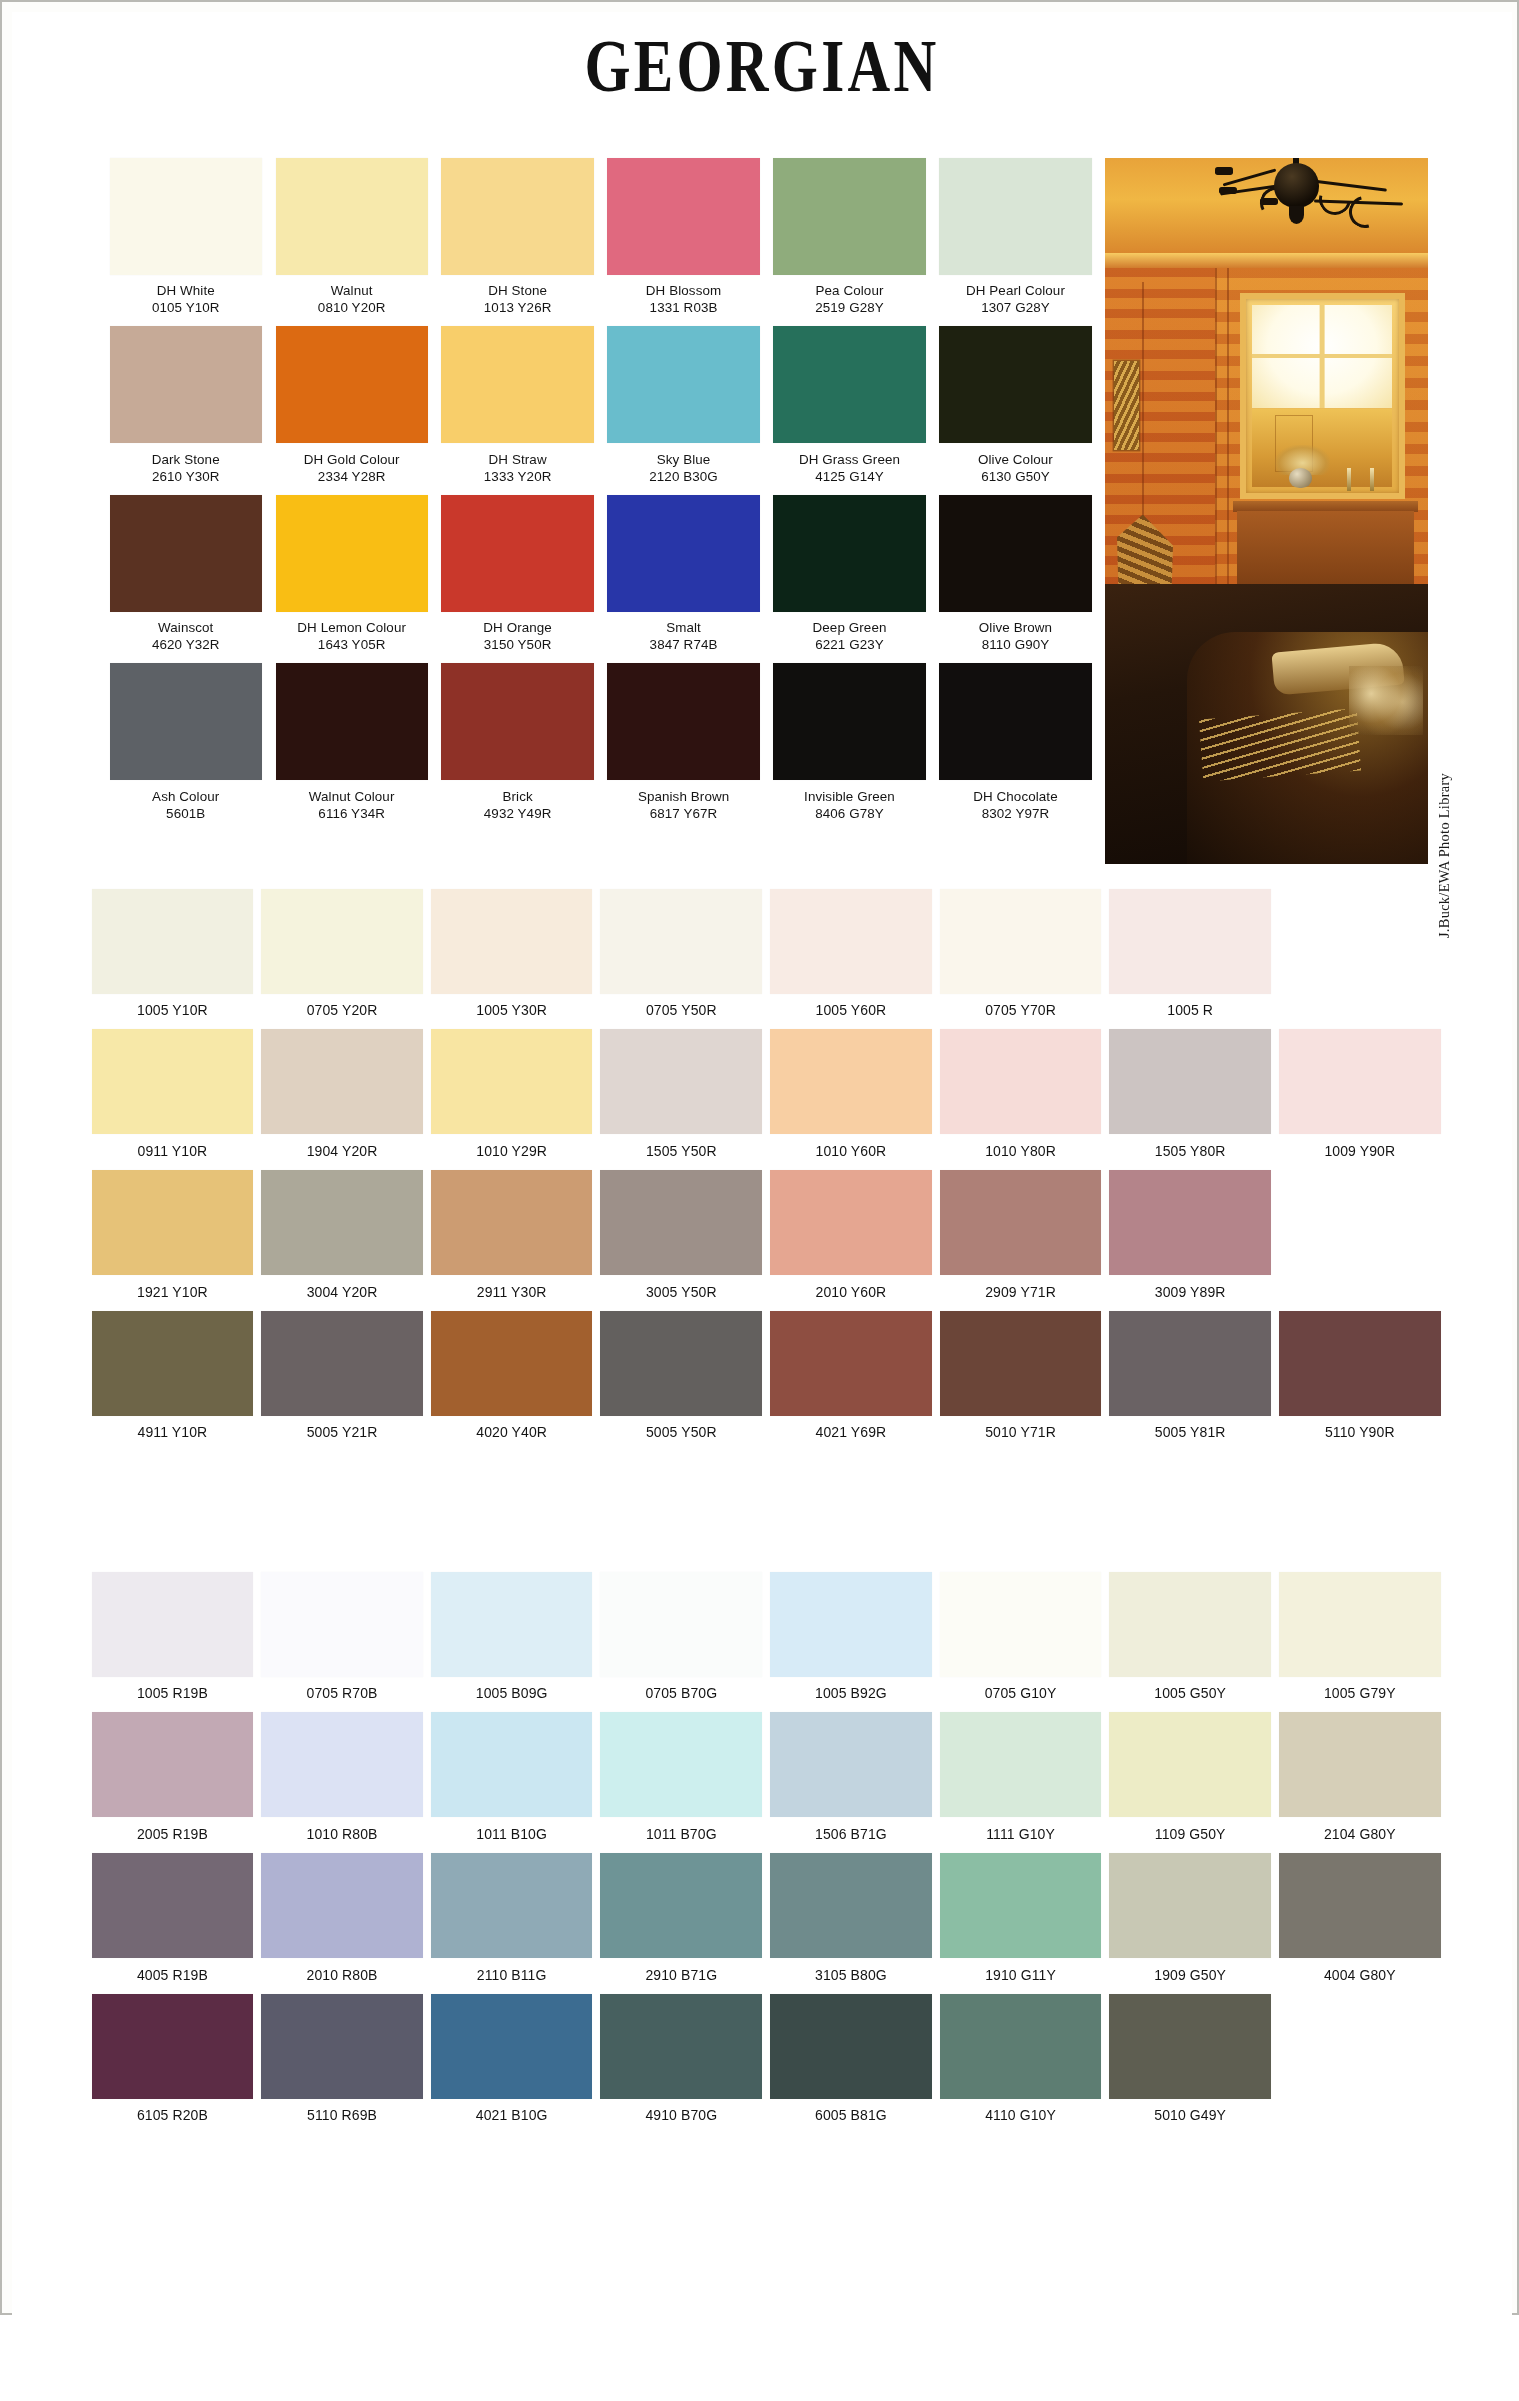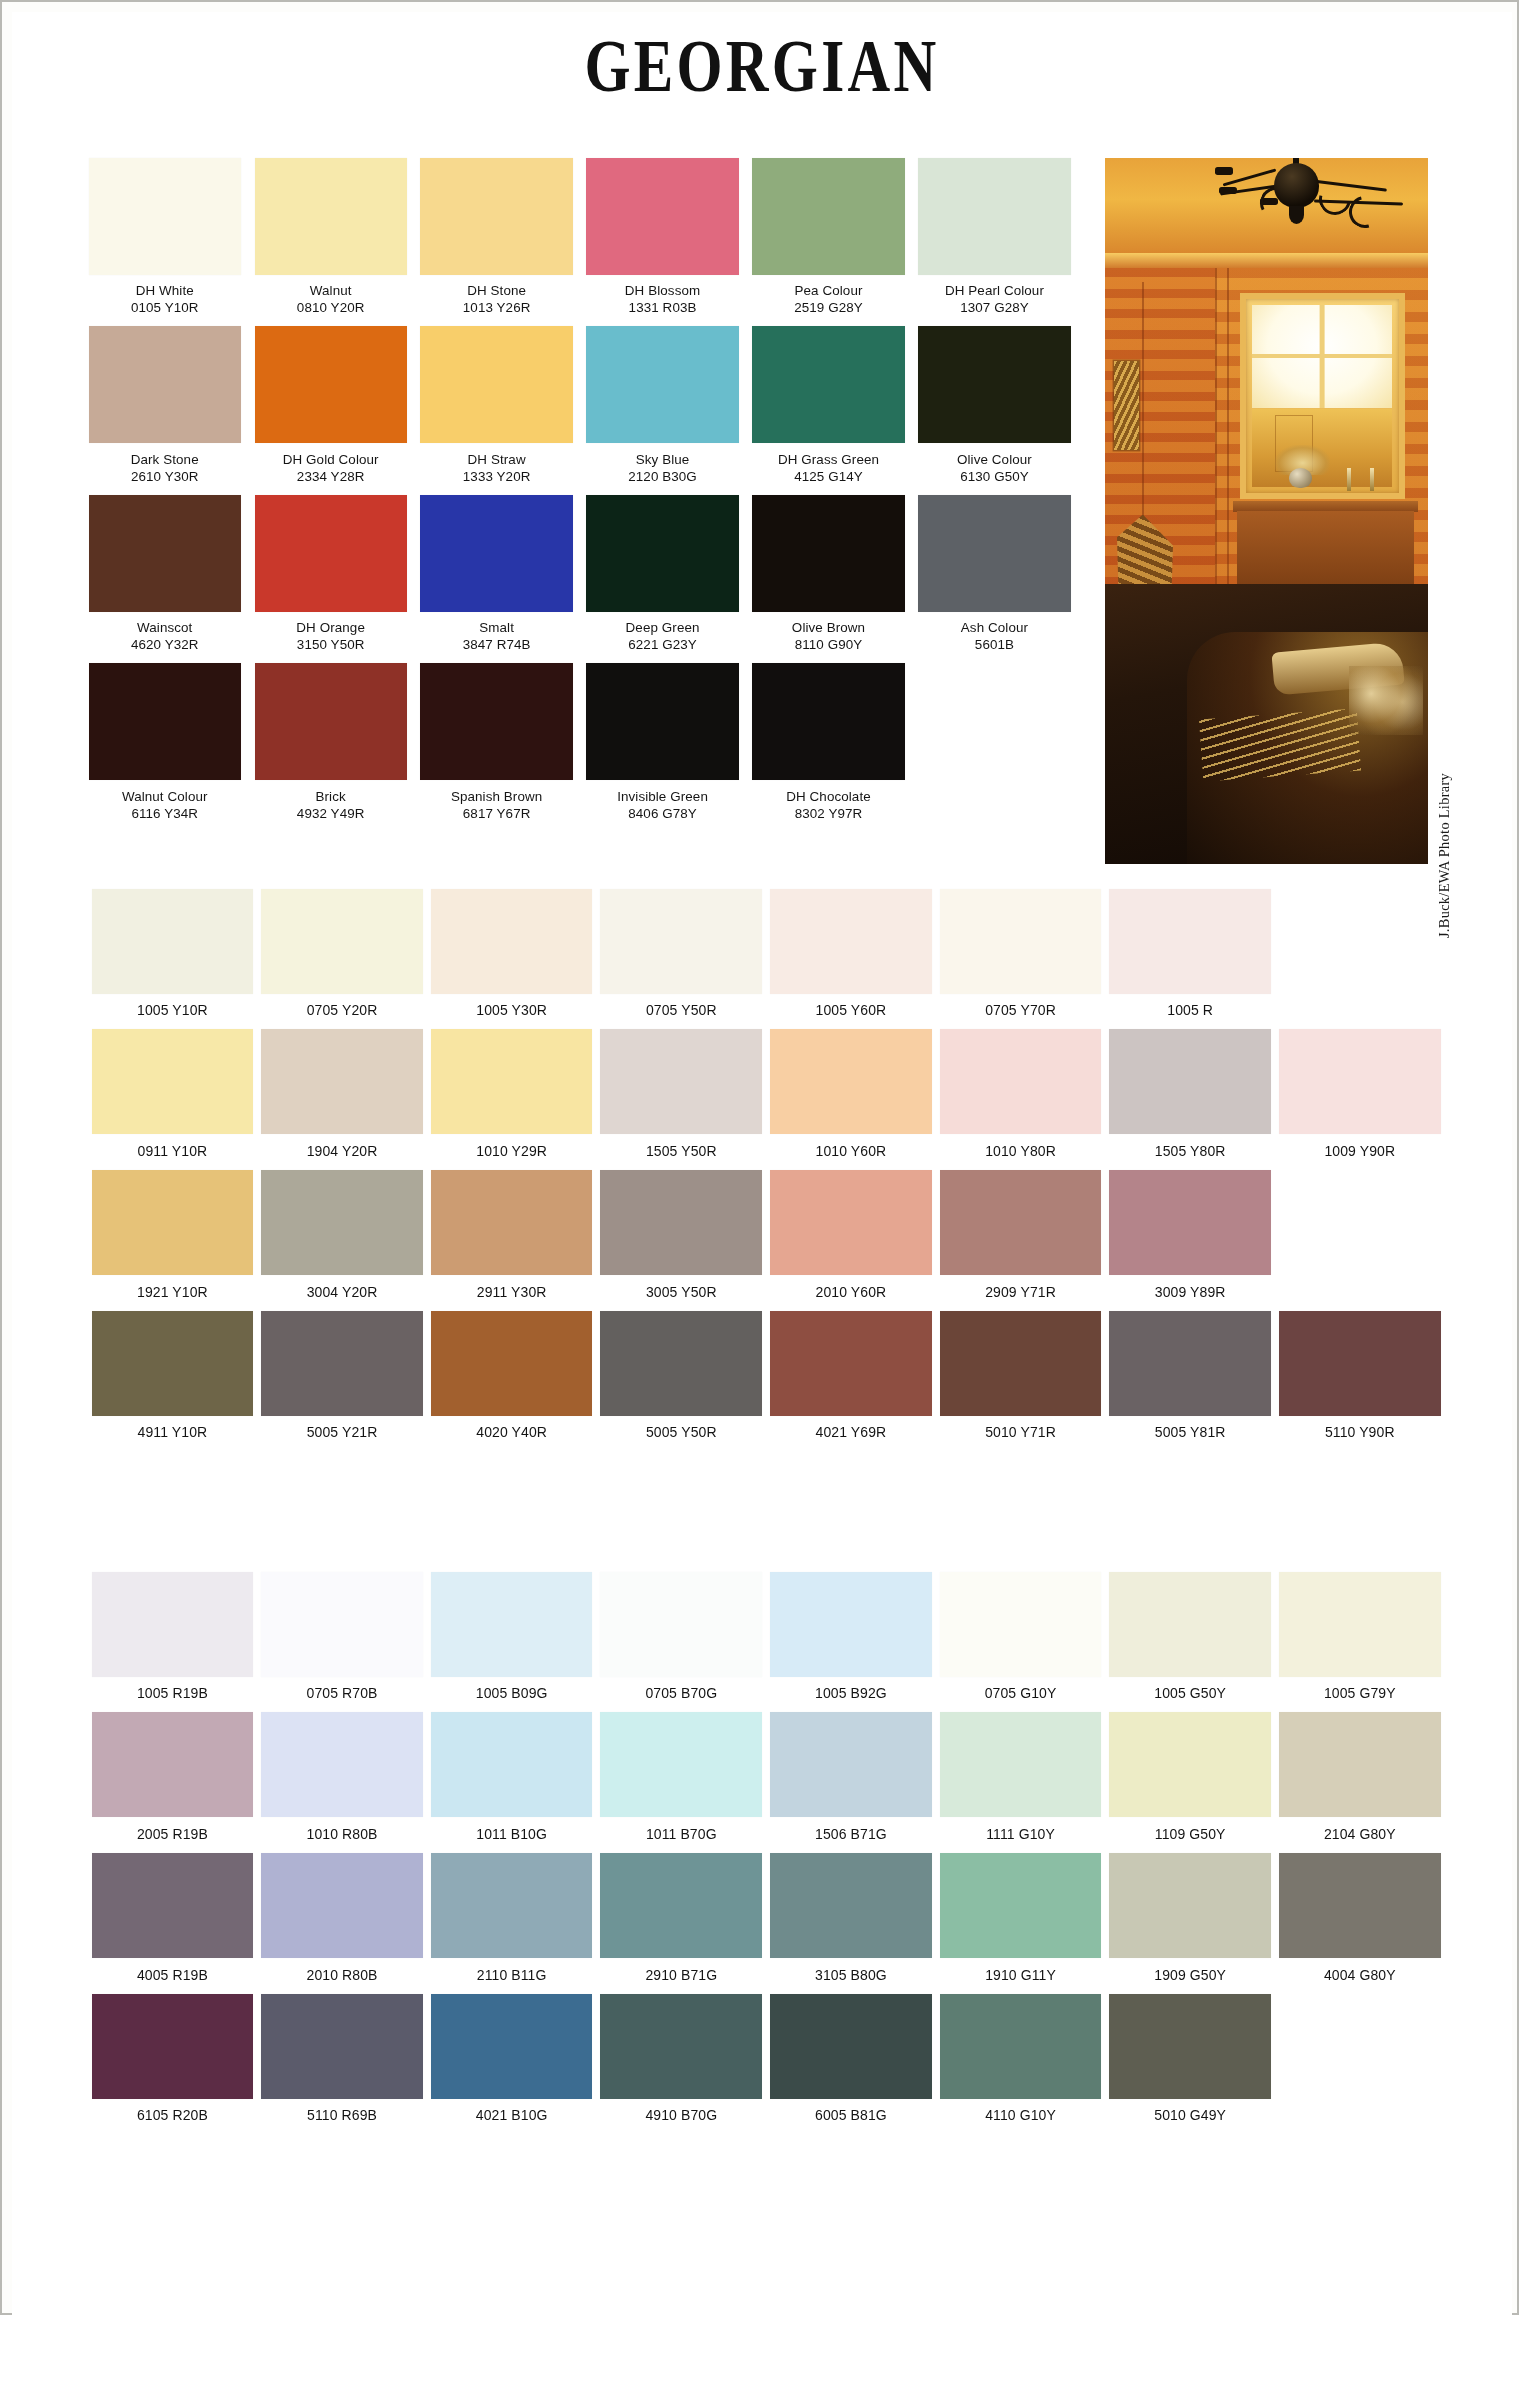--- a/index.html
+++ b/index.html
@@ -40,21 +40,21 @@
     letter-spacing: 4.1px;
     color: #111111;
     transform: scaleX(0.80);
     transform-origin: center top;
     line-height: 1.05;
   }
 
   
   #top-section {
     position: absolute;
-    left: 77px; top: 146px;
+    left: 98px; top: 146px;
     width: 982px;
   }
   .named-grid {
     display: grid;
     grid-template-columns: repeat(6, 1fr);
     column-gap: 13.7px;
     row-gap: 0px;
   }
   .named-cell {
     width: 100%;
@@ -358,20 +358,27 @@
             <div class="named-caption">
               <span class="cname">Olive Colour</span>
               <span class="ccode">6130 G50Y</span>
             </div>
           </div>
           <div class="named-cell">
             <div class="named-chip" style="background: rgb(90, 50, 34);"></div>
             <div class="named-caption">
               <span class="cname">Wainscot</span>
               <span class="ccode">4620 Y32R</span>
+            </div>
+          </div>
+          <div class="named-cell">
+            <div class="named-chip" style="background: rgb(249, 190, 20);"></div>
+            <div class="named-caption">
+              <span class="cname">DH Lemon Colour</span>
+              <span class="ccode">1643 Y05R</span>
             </div>
           </div>
           <div class="named-cell">
             <div class="named-chip" style="background: rgb(201, 56, 43);"></div>
             <div class="named-caption">
               <span class="cname">DH Orange</span>
               <span class="ccode">3150 Y50R</span>
             </div>
           </div>
           <div class="named-cell">

